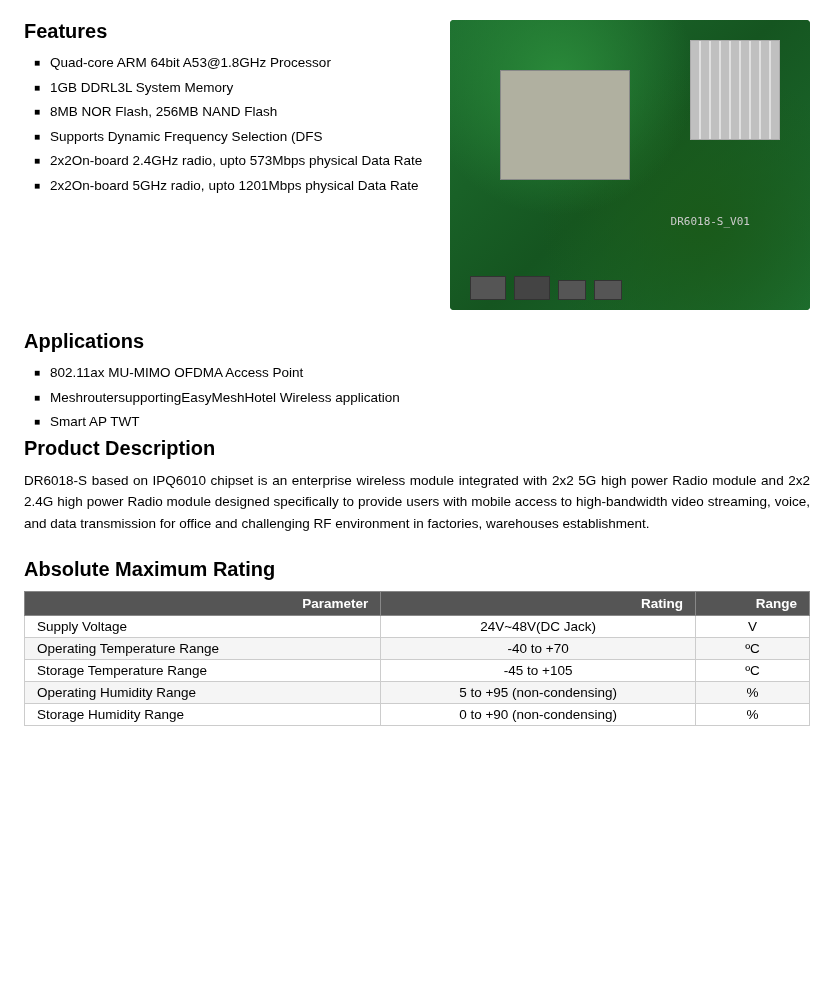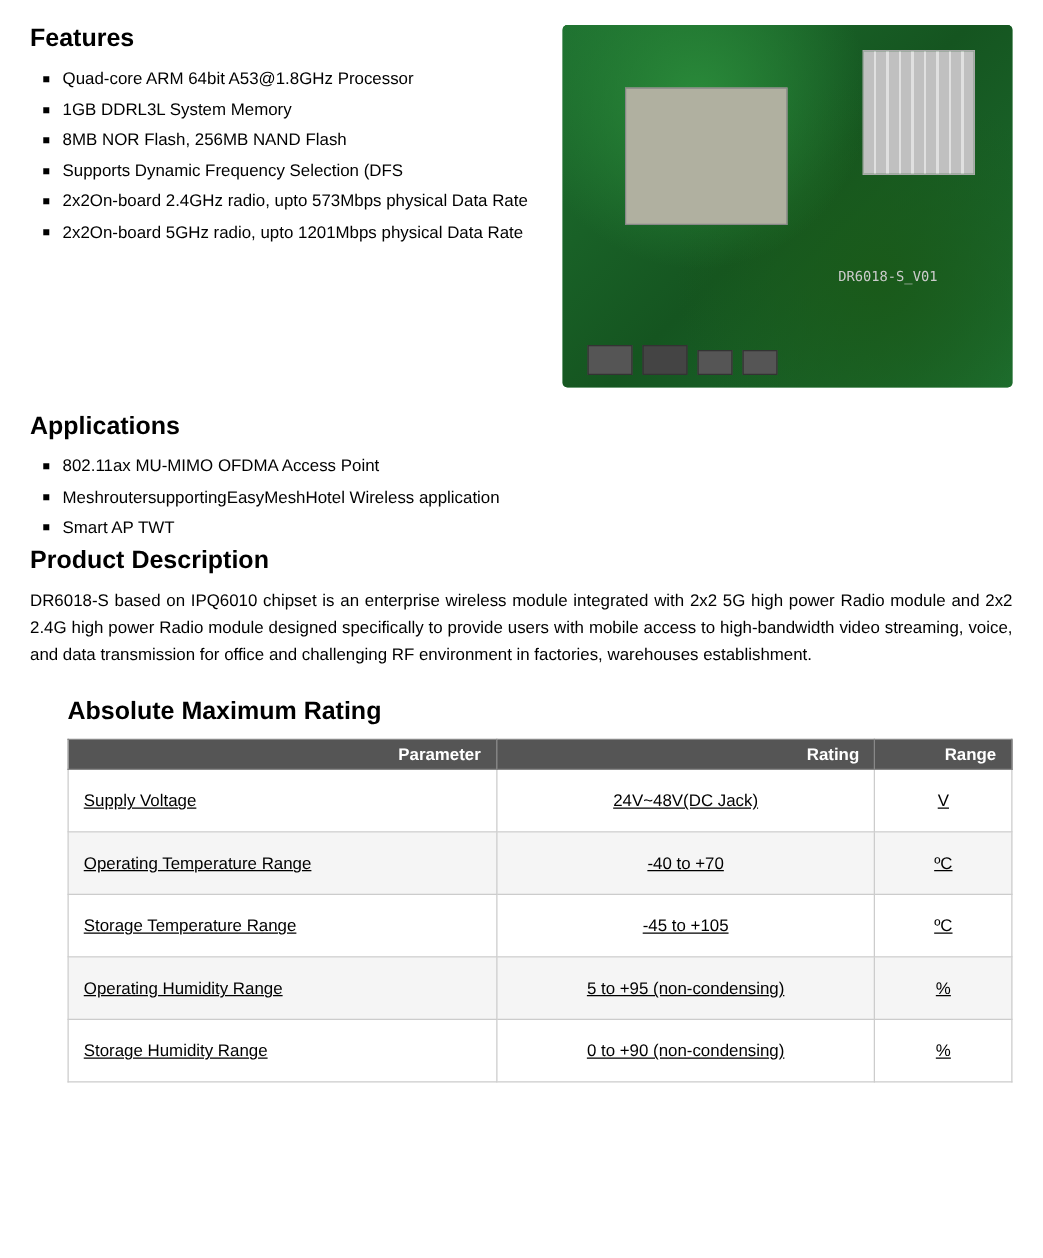--- a/index.html
+++ b/index.html
@@ -111,21 +111,21 @@
       height: 24px;
       background: #444;
       border: 1px solid #333;
     }
     ul.feat-list {
       list-style: none;
       padding-left: 10px;
     }
     ul.feat-list li {
       display: flex;
-      align-items: center;
+      align-items: flex-start;
       margin-bottom: 5px;
       font-size: 13.5px;
       line-height: 1.45;
     }
     ul.feat-list li::before {
       content: '■';
       font-size: 10px;
       margin-right: 10px;
       margin-top: 3px;
       flex-shrink: 0;
@@ -135,45 +135,43 @@
     .product-desc-section {
       margin-bottom: 24px;
     }
     .product-desc-section p {
       font-size: 13.5px;
       line-height: 1.6;
       text-align: justify;
     }
     .rating-section {
       margin-bottom: 20px;
-      margin-left: 30px;
     }
     .rating-section h2 {
       font-size: 20px;
       font-weight: bold;
       margin-bottom: 10px;
     }
     table.rating-table {
       width: 100%;
       border-collapse: collapse;
       font-size: 13.5px;
     }
     table.rating-table th {
       background: #555;
       color: #fff;
       padding: 4px 12px;
       text-align: right;
       border: 1px solid #888;
       font-weight: bold;
     }
     table.rating-table td {
-      padding: 17px 12px;
+      padding: 3px 12px;
       border: 1px solid #ccc;
       text-align: center;
-      text-decoration: underline;
     }
     table.rating-table tr:nth-child(even) td {
       background: #f5f5f5;
     }
     table.rating-table td:first-child {
       text-align: left;
     }
   </style>
 </head>
 <body>

